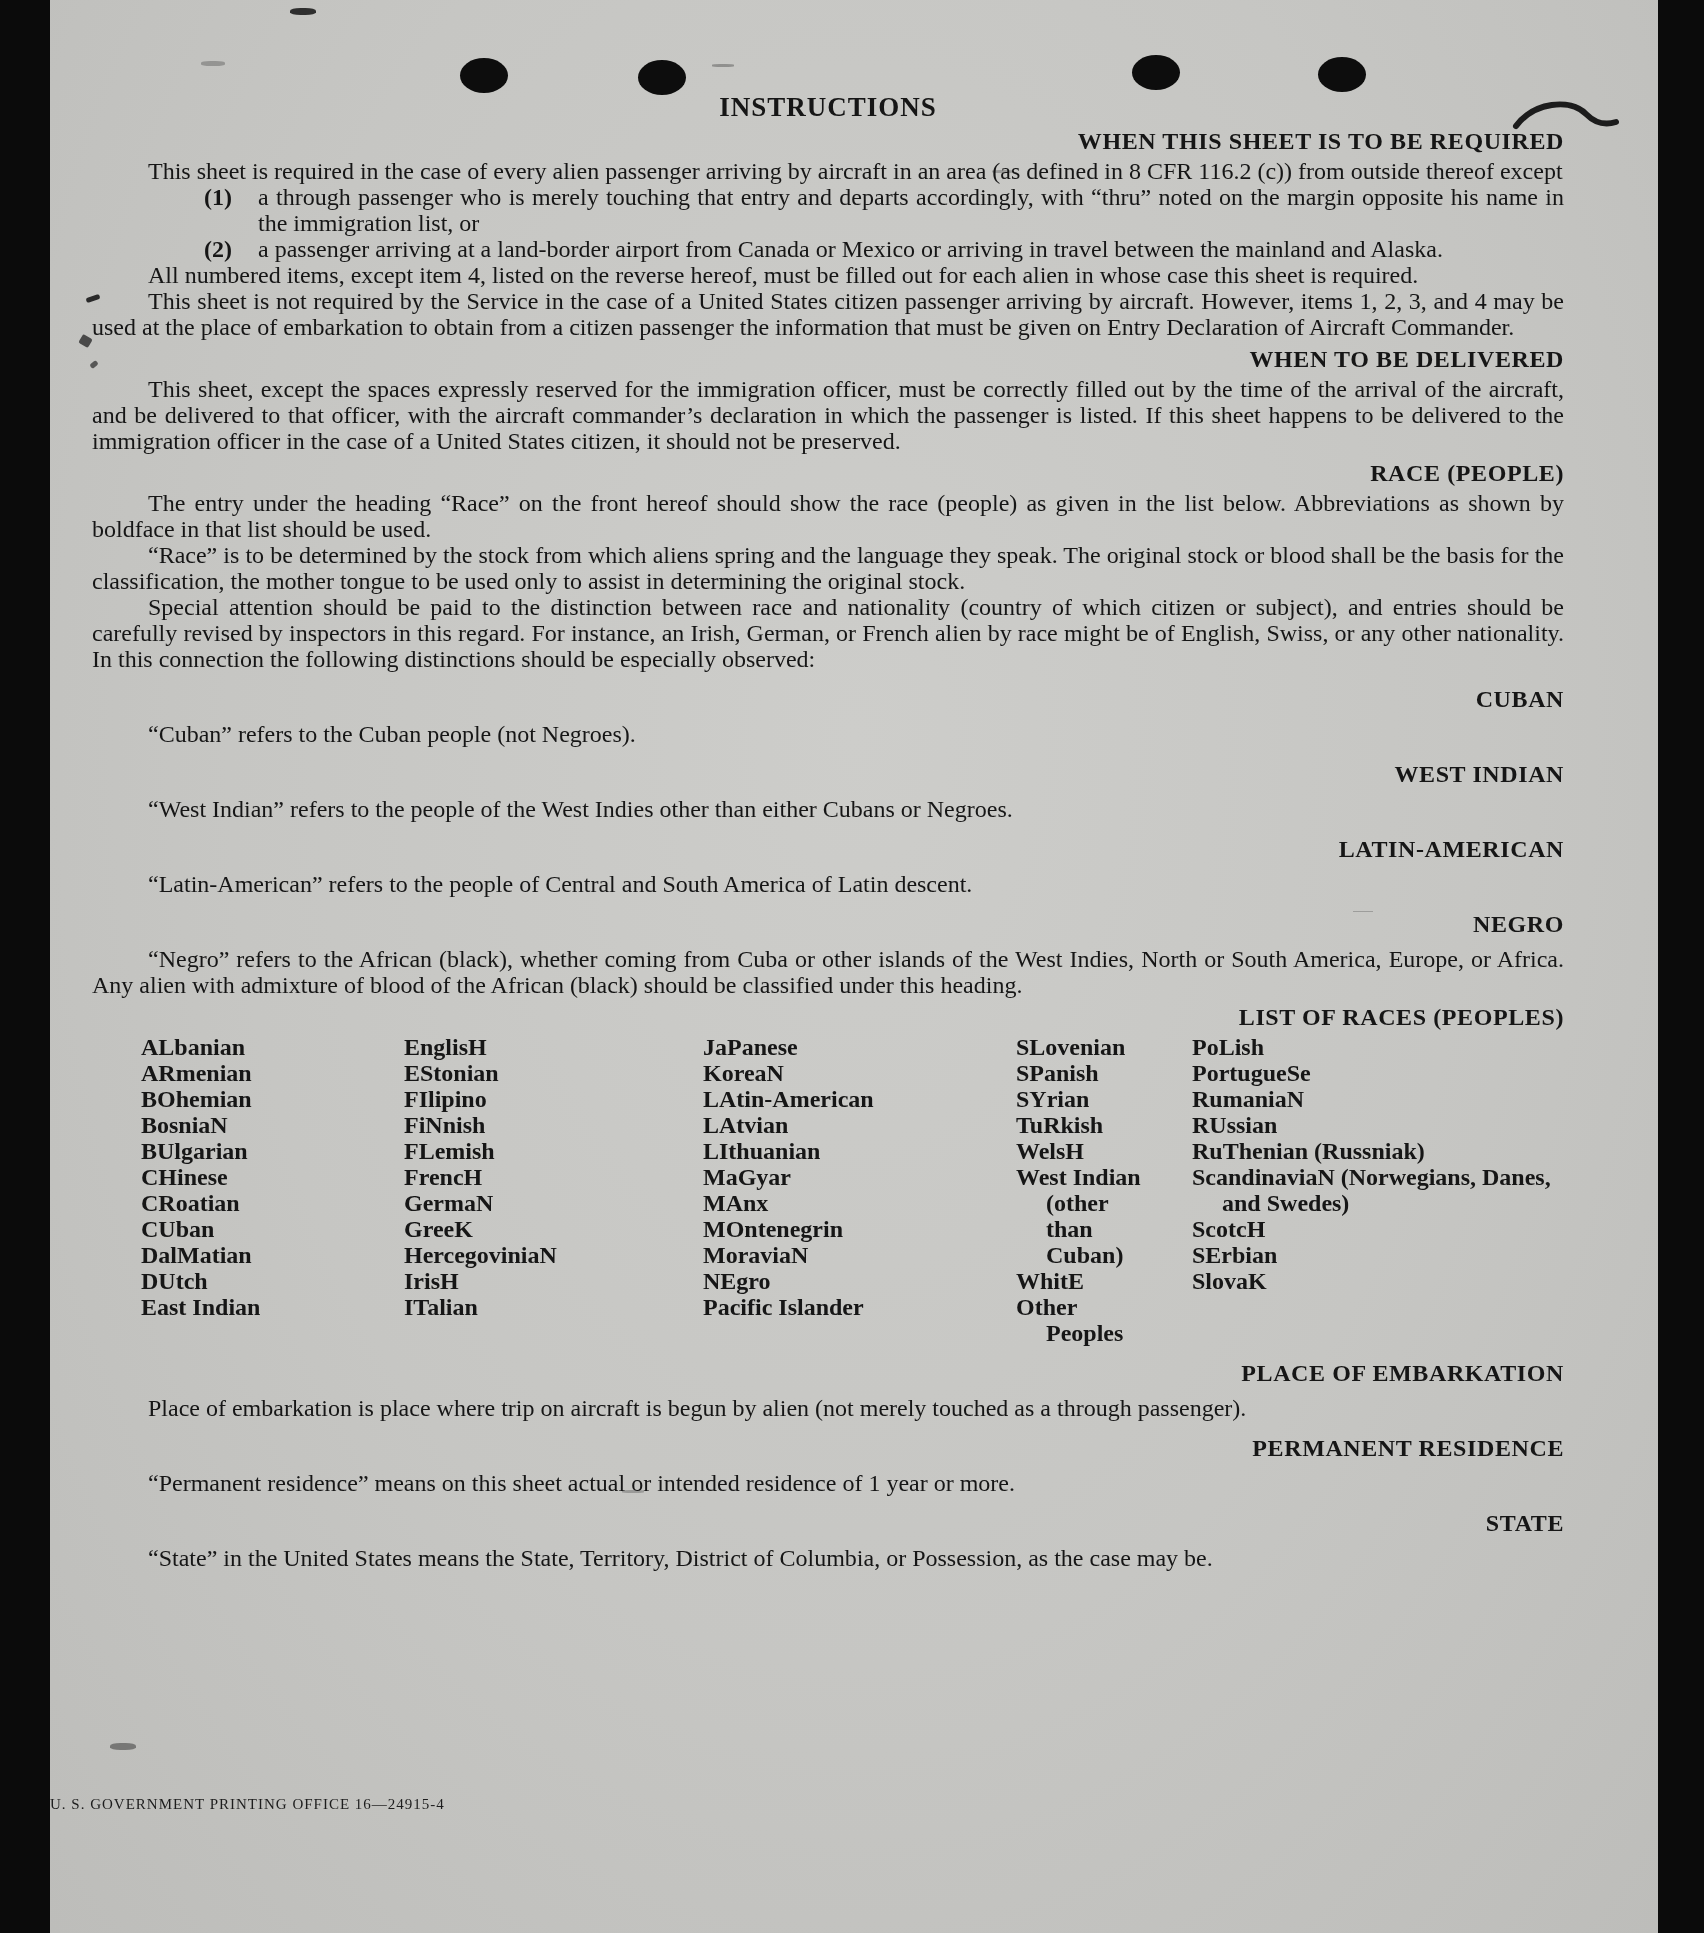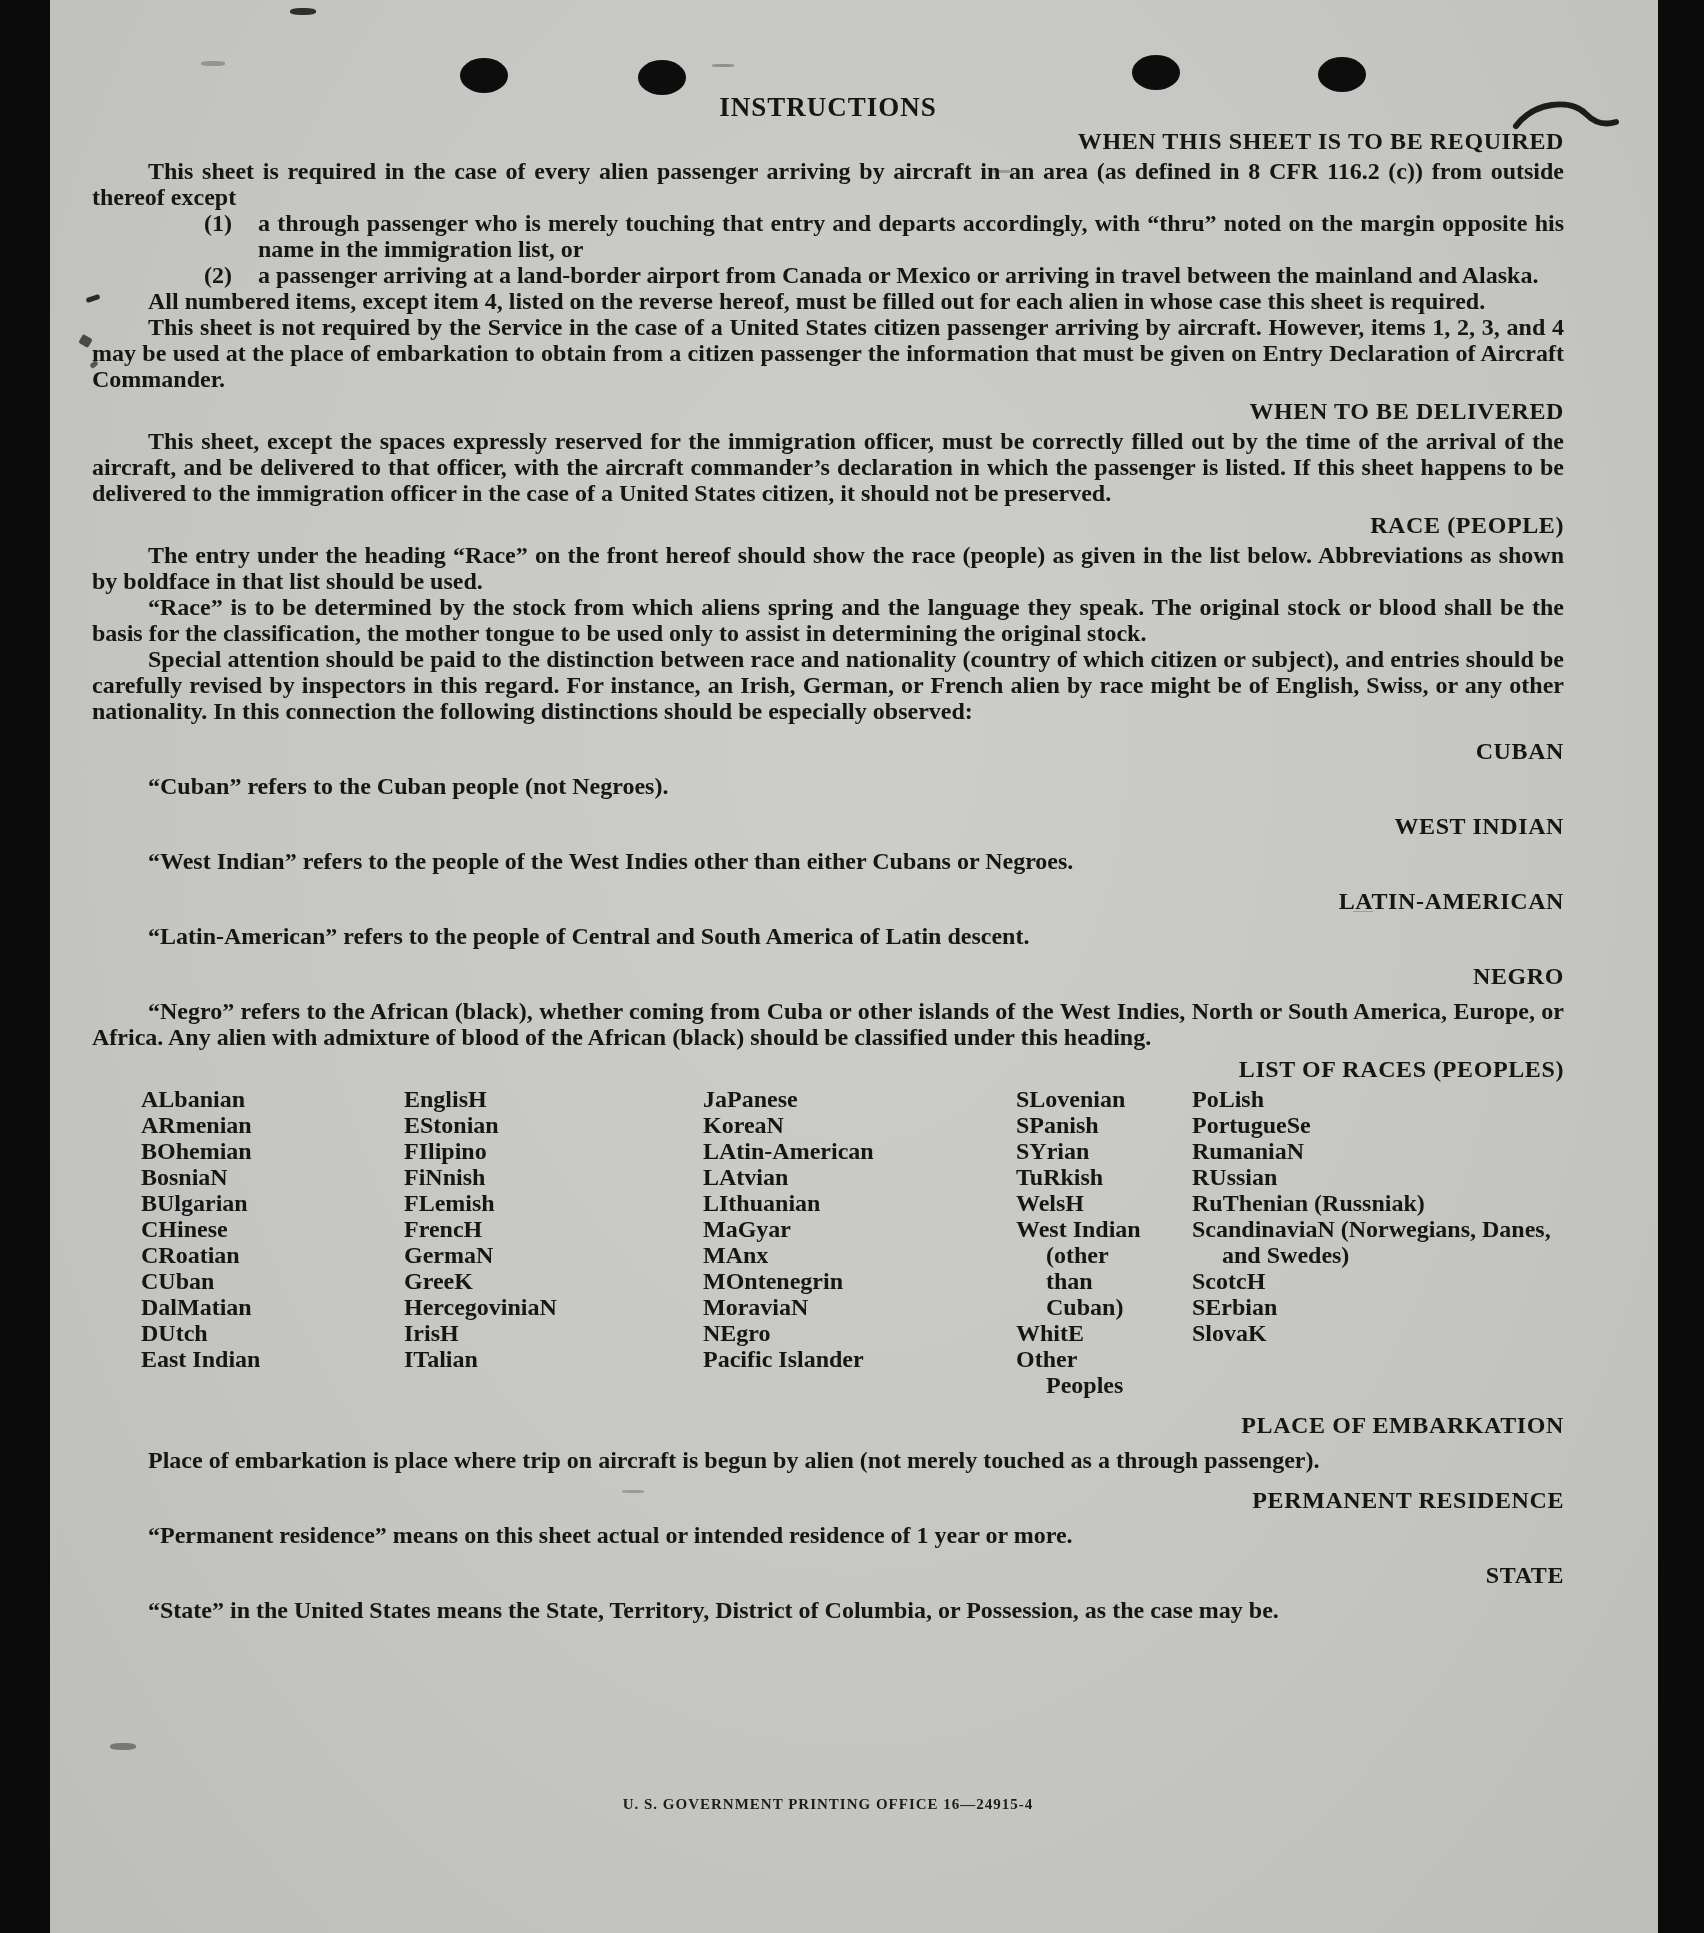--- a/index.html
+++ b/index.html
@@ -51,37 +51,37 @@
   }
   .doc-title {
     text-align:center; font-size:27px; line-height:30px;
     letter-spacing:1px; margin-bottom:4px; font-weight:700;
   }
   .sec-h {
     text-align:right; font-size:24px; line-height:26px;
     letter-spacing:.6px; margin-top:6px; margin-bottom:4px; font-weight:700;
   }
   .sec-h.spaced { margin-top:14px; margin-bottom:9px; }
-  .para { text-align:justify; font-weight:700; }
+  .para { text-align:justify; font-weight:400; }
   .para.indent { text-indent:56px; }
   .numbered { display:flex; margin-left:112px; }
   .numbered .num { flex:0 0 54px; font-weight:700; }
   .numbered .para { flex:1; }
   .races { display:flex; margin-left:16px; margin-top:3px; }
   .races .col { font-weight:700;margin-left:33px; }
   .races .c1 { width:230px; }
   .races .c2 { width:266px; }
   .races .c3 { width:280px; }
   .races .c4 { width:372px; }
   .races .c5 { flex:1; }
   .race-item { padding-left:30px; text-indent:-30px; line-height:26px; }
   .imprint {
     position:absolute; left:0; right:52px; top:1796px;
-    text-align:center; font-size:15px; letter-spacing:1px;
-    font-weight:700; color:#1d1d1d;
+    text-align:left; font-size:15px; letter-spacing:1px;
+    font-weight:400; color:#1d1d1d;
   }
 </style>
 </head>
 <body>
 
 <div class="scan-edge left"></div>
 <div class="scan-edge right"></div>
 
 <div class="paper">
 

